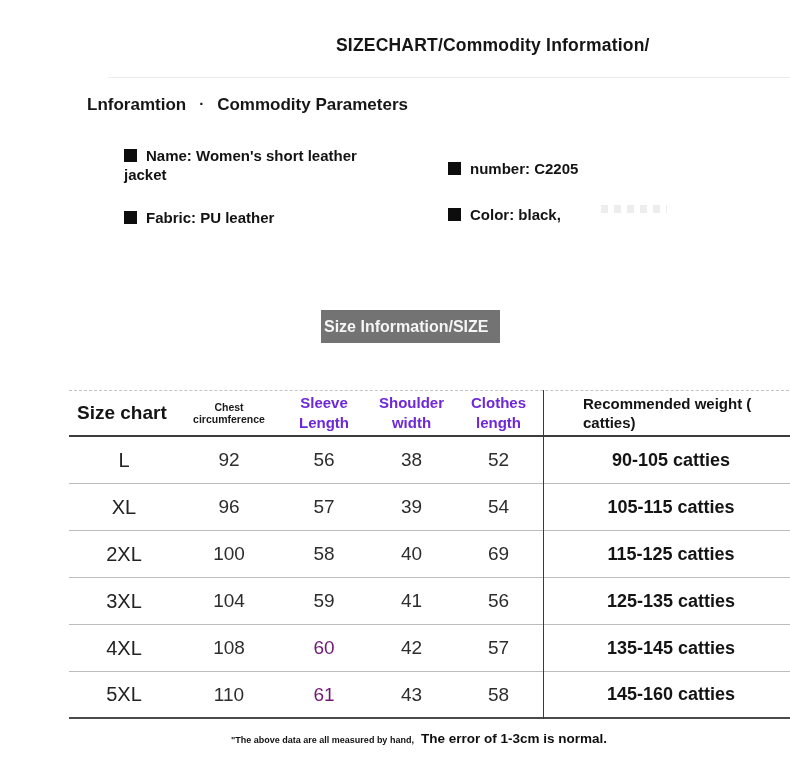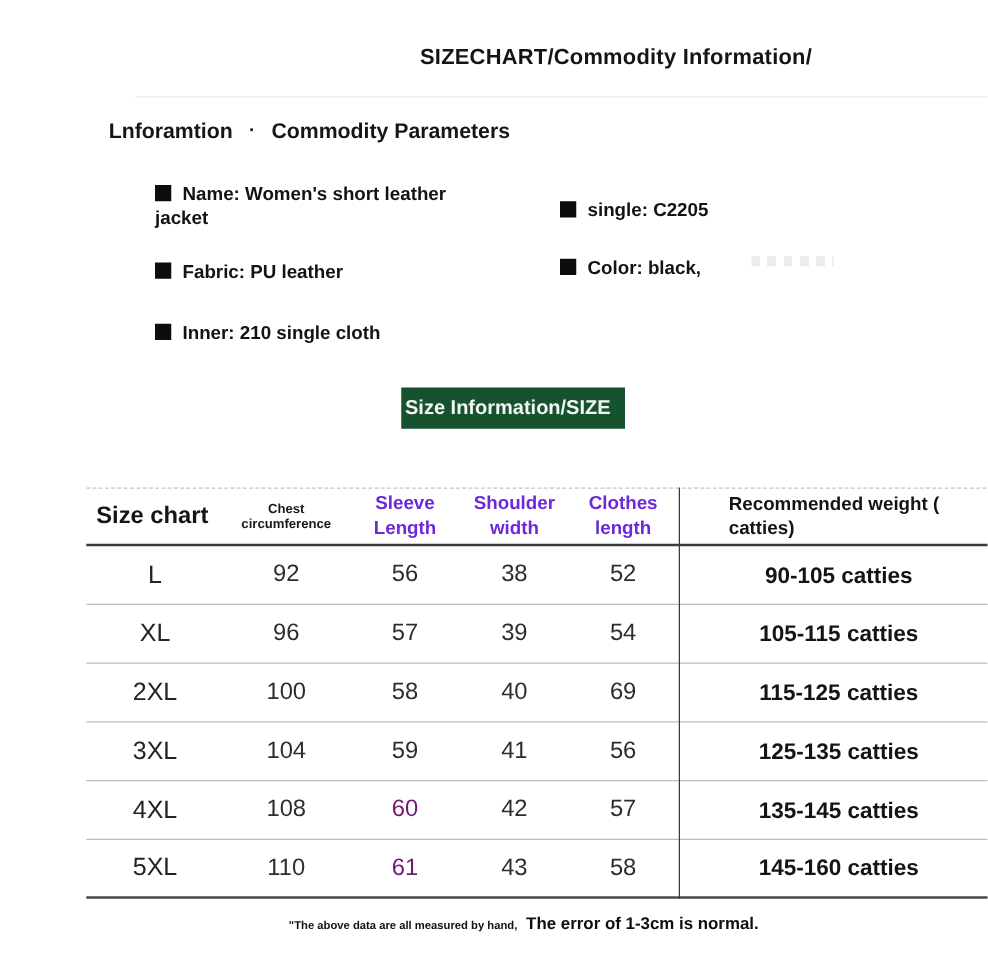--- a/index.html
+++ b/index.html
@@ -196,34 +196,31 @@
   <div class="title-divider"></div>
 
   <div class="section-heading">
     <span>Lnforamtion</span><span class="dot">·</span><span>Commodity Parameters</span>
   </div>
 
   <div class="param-item param-name">
     <span class="sq"></span><span>Name: Women's short leather jacket</span>
   </div>
   <div class="param-item param-number">
-    <span class="sq"></span><span>single: C2205</span>
+    <span class="sq"></span><span>number: C2205</span>
   </div>
   <div class="param-item param-fabric">
     <span class="sq"></span><span>Fabric: PU leather</span>
   </div>
   <div class="param-item param-color">
     <span class="sq"></span><span>Color: black,</span>
   </div>
   <div class="faded-smudge"></div>
-  <div class="param-item param-inner">
-    <span class="sq"></span><span>Inner: 210 single cloth</span>
-  </div>
-
-  <div class="size-banner" style="background:#14532d;">Size Information/SIZE</div>
+
+  <div class="size-banner" style="background:#737373;">Size Information/SIZE</div>
 
   <div class="size-table">
     <div class="v-divider"></div>
 
     <div class="t-row t-head">
       <div class="t-cell h-size">Size chart</div>
       <div class="t-cell h-small">
         <div>Chest</div>
         <div>circumference</div>
       </div>

